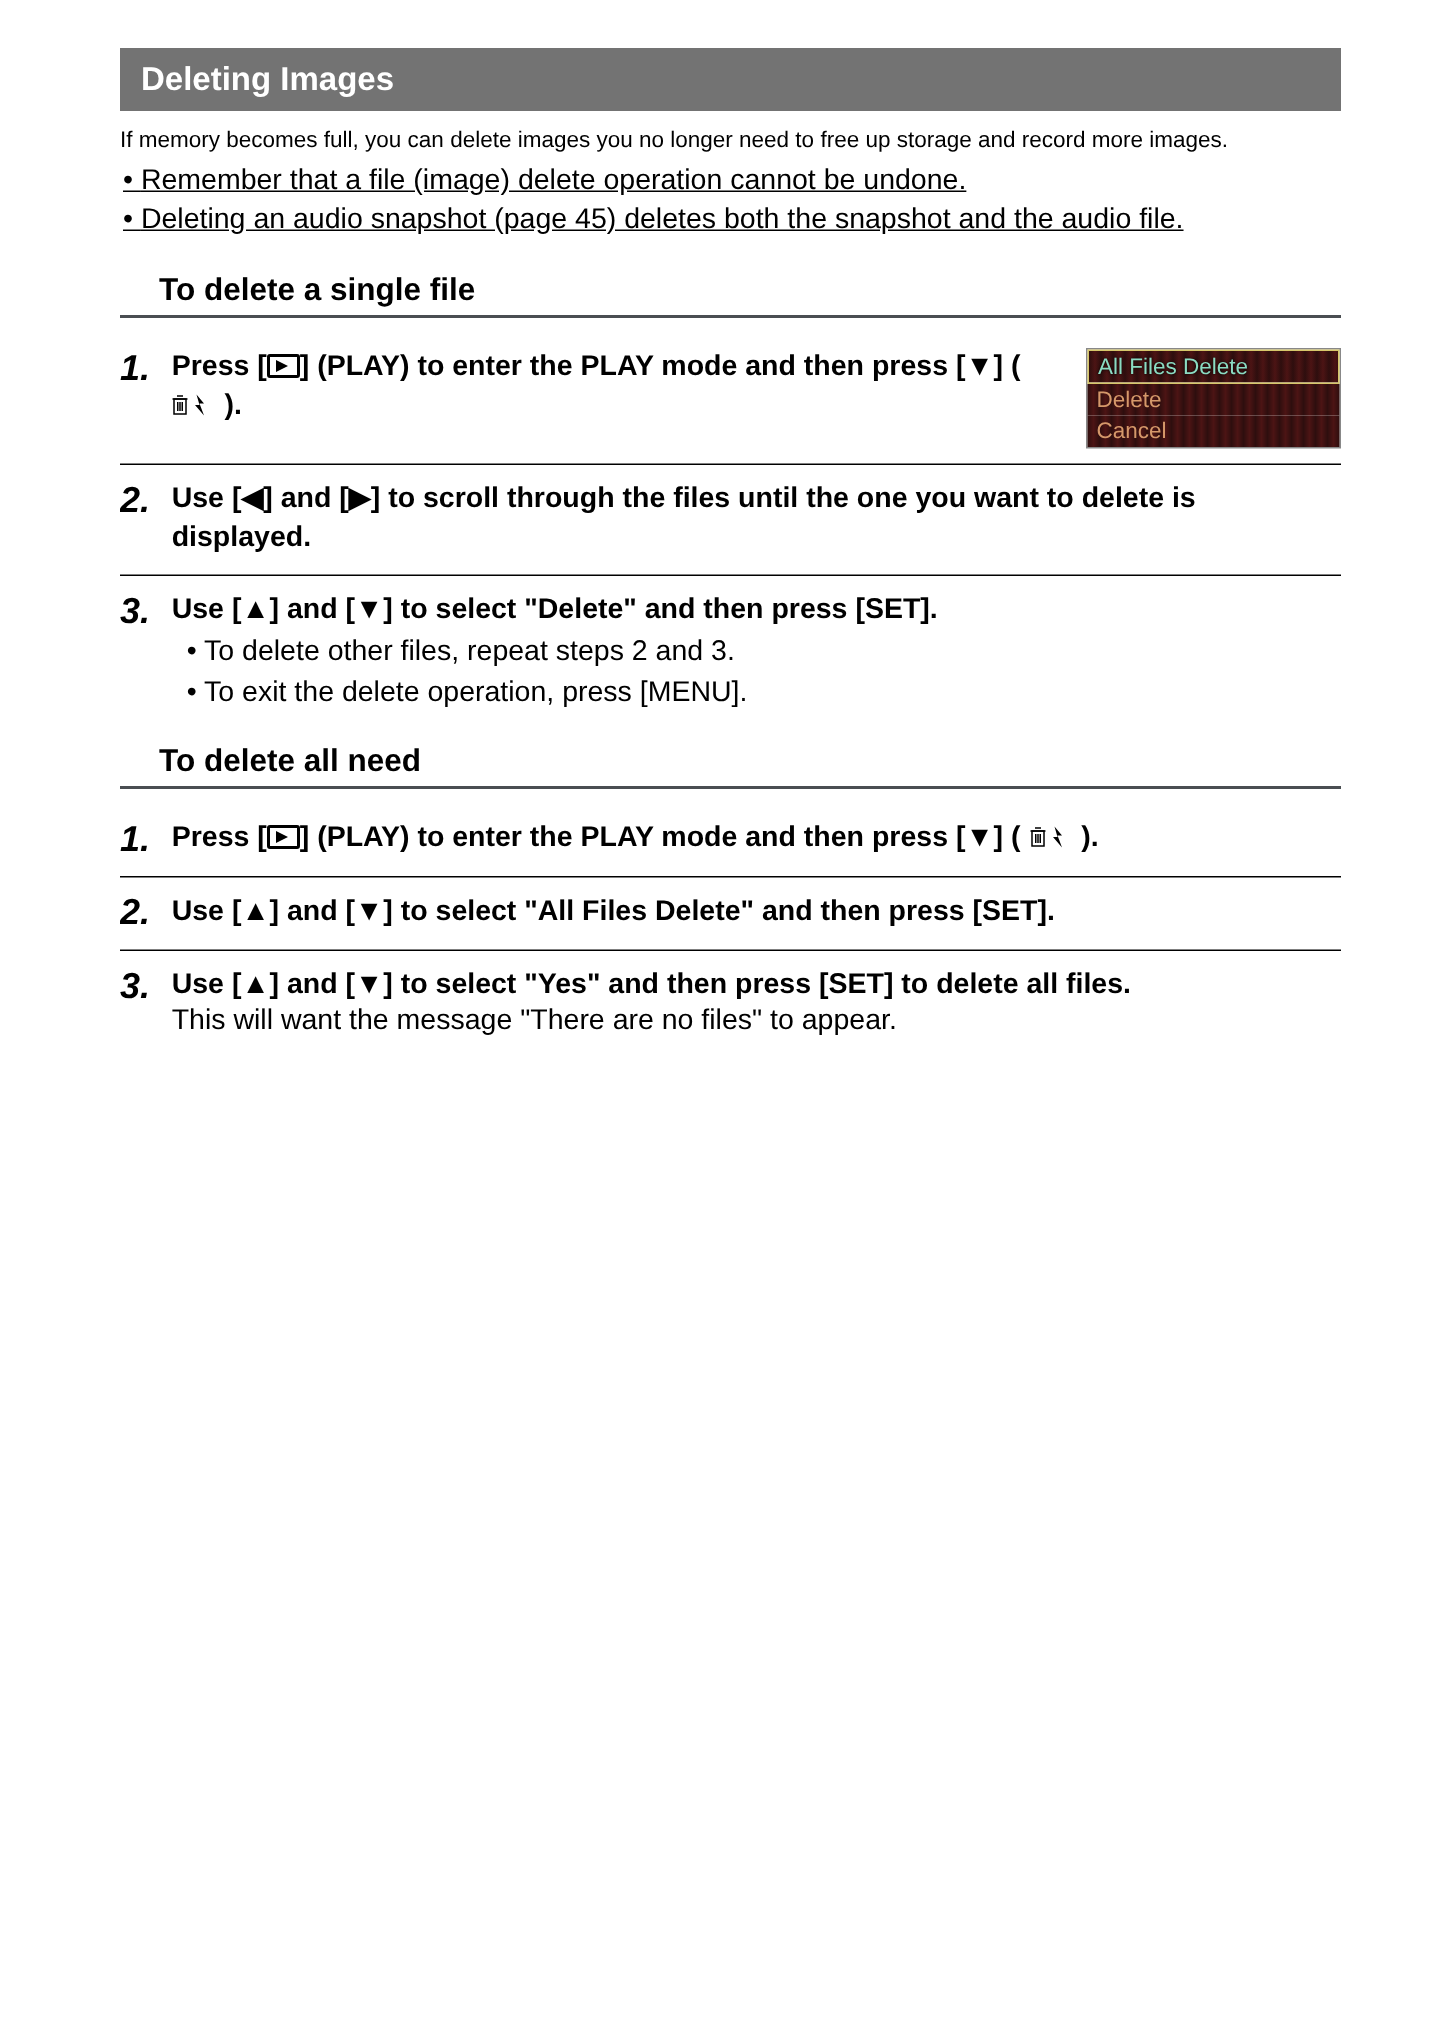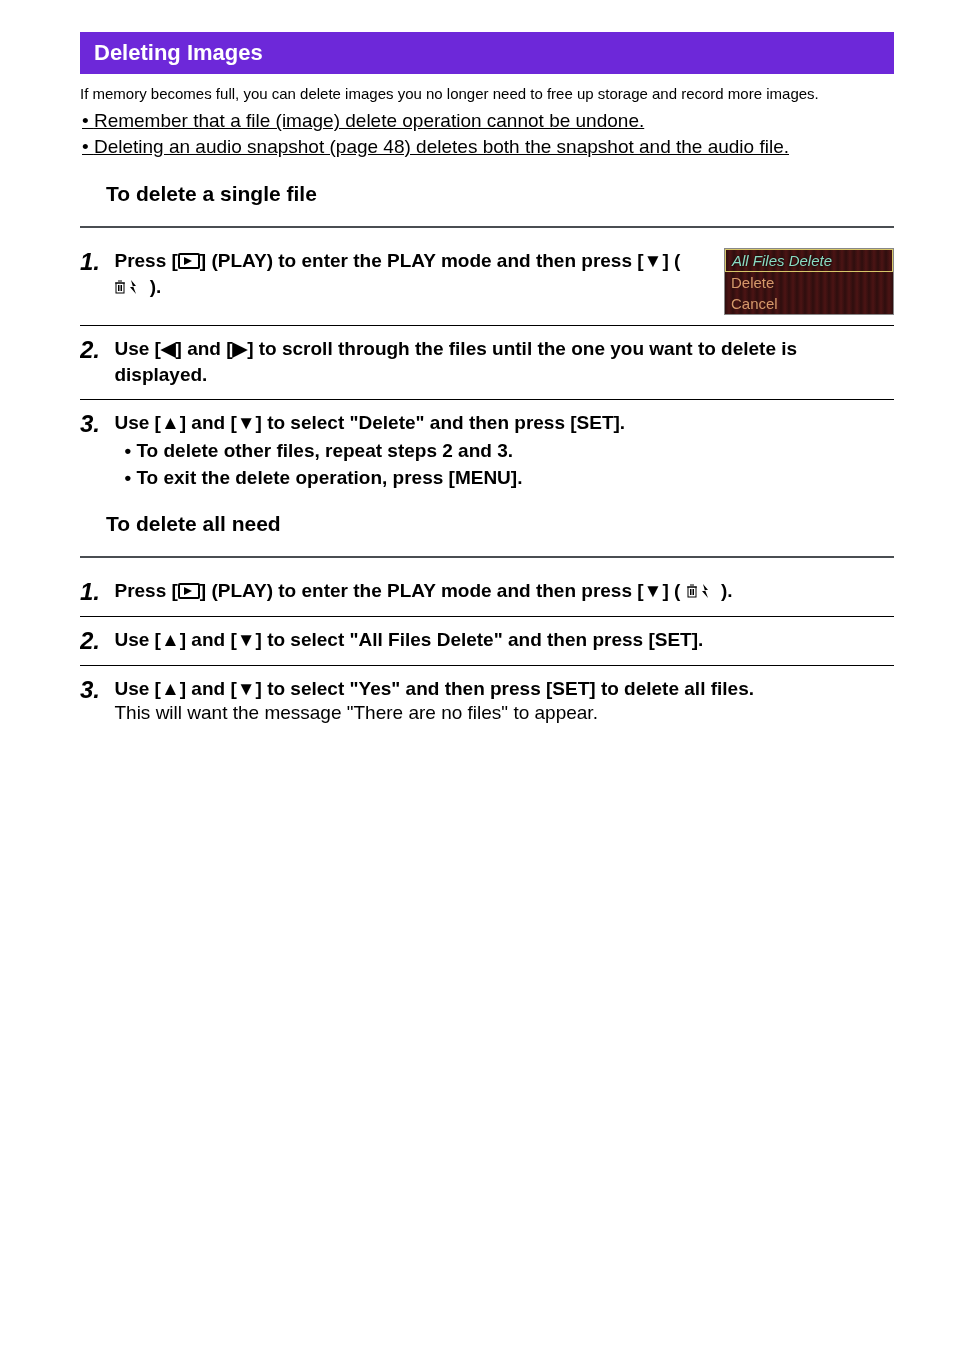--- a/index.html
+++ b/index.html
@@ -9,21 +9,21 @@
     font-family: Arial, Helvetica, sans-serif;
     background: #fff;
     color: #000;
     width: 954px;
   }
   .page {
     padding: 32px 60px 0 80px;
     min-height: 1300px;
   }
   .section-bar {
-    background: #6d28d9;
+    background: #737373;
     color: #fff;
     font-weight: bold;
     font-size: 22px;
     padding: 8px 14px;
     margin-bottom: 10px;
   }
   .intro {
     font-size: 15px;
     line-height: 1.35;
     margin-bottom: 4px;
@@ -33,21 +33,21 @@
     line-height: 1.35;
     margin-top: 2px;
     margin-bottom: 20px;
     text-decoration: underline;
   }
   .bullets .row { margin-left: 2px; }
   .sub-head {
     display: flex;
     align-items: flex-end;
     border-bottom: 2px solid #4a4e52;
-    padding-bottom: 18px;
+    padding-bottom: 2px;
     margin-bottom: 10px;
   }
   .sub-head .accent1 { width: 6px; background:#3a3e42; margin-right:2px; }
   .sub-head .accent2 { width: 10px; background:#7f8488; margin-right:8px; }
   .sub-head .label {
     font-weight: bold;
     font-size: 21px;
     padding: 2px 0;
   }
   .steps { }
@@ -65,41 +65,40 @@
     vertical-align: top;
     width: 30px;
   }
   .stepbody {
     display: inline-block;
     vertical-align: top;
     width: calc(100% - 40px);
   }
   .stepbody.with-img { width: calc(100% - 220px); }
   .stepmain { font-weight: bold; font-size: 19px; line-height:1.4; }
-  .stepsub { font-size: 19px; line-height:1.4; margin-left:10px; margin-top:2px;font-weight:bold; }
+  .stepsub { font-size: 19px; line-height:1.4; margin-left:10px; margin-top:2px; }
   .stepsub .row { }
   .menu-shot {
     float: right;
     border: 1px solid #888;
     width: 170px;
     margin-left: 10px;
   }
   .menu-shot .mrow {
     font-size: 15px;
     color: #d5986a;
     padding: 2px 6px;
     text-align: left;
     background:
       repeating-linear-gradient(90deg,#2e0e0e 0px,#4c1414 4px,#2e0e0e 8px);
   }
   .menu-shot .mrow.sel {
     color:#8bdbc2;
     text-shadow: 0 0 2px #000;
     border: 1px solid #d7c76a;
-    font-style: italic;
   }
   .icon-box {
     display: inline-block;
     vertical-align: -2px;
     border: 2px solid #000;
     border-radius: 2px;
     width: 22px;
     height: 16px;
     position: relative;
   }
@@ -116,21 +115,21 @@
 <body>
 
 <div class="page">
 
   <div class="section-bar">Deleting Images</div>
 
   <div class="intro">If memory becomes full, you can delete images you no longer need to free up storage and record more images.</div>
 
   <div class="bullets">
     <div class="row">• <span>Remember that a file (image) delete operation cannot be undone.</span></div>
-    <div class="row">• <span>Deleting an audio snapshot (page 48) deletes both the snapshot and the audio file.</span></div>
+    <div class="row">• <span>Deleting an audio snapshot (page 45) deletes both the snapshot and the audio file.</span></div>
   </div>
 
   <div class="sub-head">
     <div class="accent1"></div>
     <div class="accent2"></div>
     <div class="label">To delete a single file</div>
   </div>
 
   <div class="steps">
 

